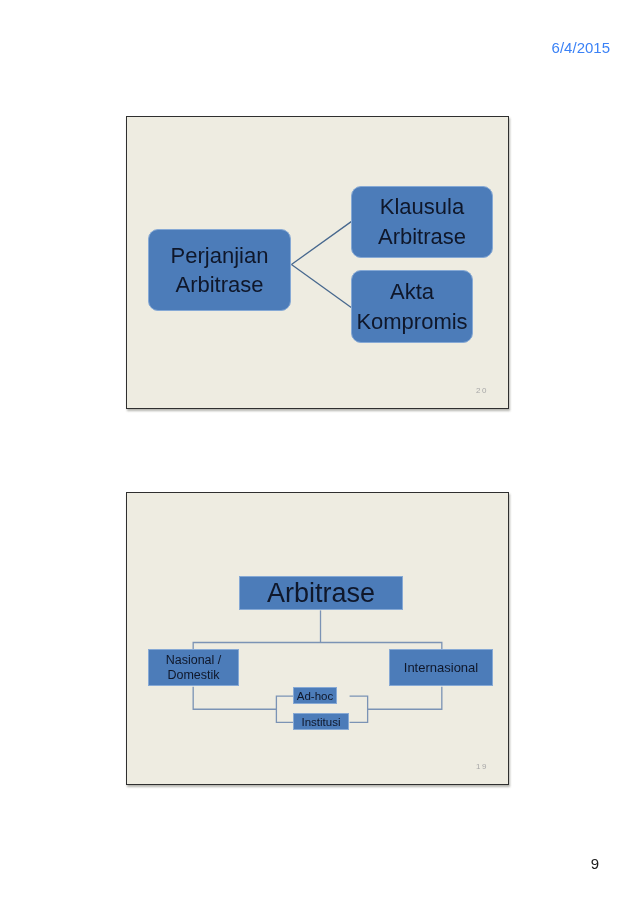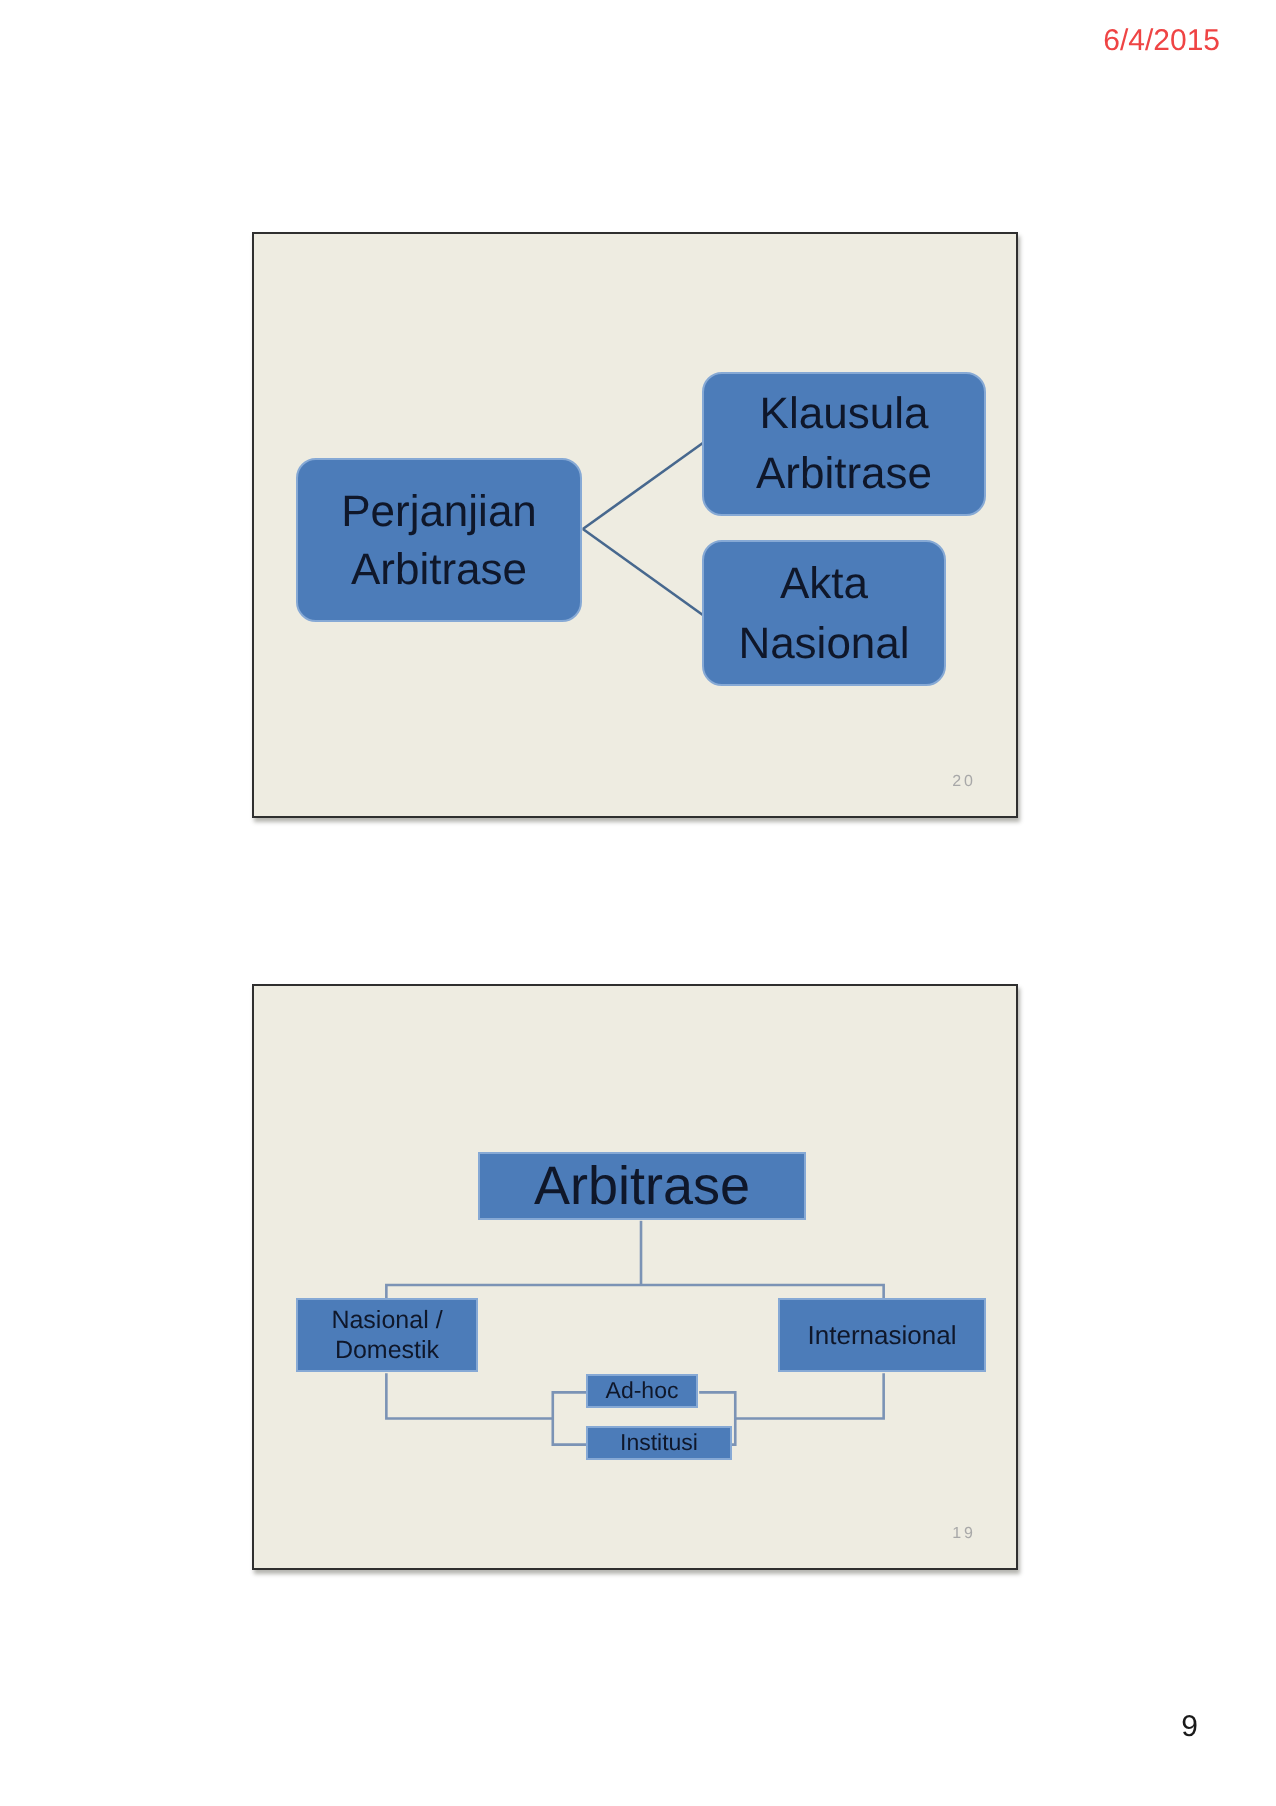--- a/index.html
+++ b/index.html
@@ -9,24 +9,24 @@
   }
   .page {
     position: relative;
     width: 638px;
     height: 903px;
     background: #ffffff;
     overflow: hidden;
   }
   .print-date {
     position: absolute;
-    top: 12px;
+    top: 39px;
     right: 28px;
     font-size: 15px;
-    color: #ef4444;
+    color: #3b82f6;
   }
   .page-number {
     position: absolute;
     top: 855px;
     right: 39px;
     font-size: 15px;
     color: #1a1a1a;
   }
   .slide {
     position: absolute;
@@ -76,25 +76,25 @@
   }
   .box-nasional {
     left: 21px; top: 156px; width: 91px; height: 37px;
     font-size: 12.5px; line-height: 15px;
   }
   .box-internasional {
     left: 262px; top: 156px; width: 104px; height: 37px;
     font-size: 13px;
   }
   .box-adhoc {
-    left: 166px; top: 194px; width: 56px; height: 17px;
+    left: 166px; top: 194px; width: 44px; height: 17px;
     font-size: 11.5px;
   }
   .box-institusi {
-    left: 166px; top: 220px; width: 73px; height: 17px;
+    left: 166px; top: 220px; width: 56px; height: 17px;
     font-size: 11.5px;
     justify-content: center;
   }
   .slide-num {
     position: absolute;
     right: 20px;
     bottom: 13px;
     font-size: 8px;
     letter-spacing: 1.5px;
     color: #a8a8a8;
@@ -118,21 +118,21 @@
       <span>Arbitrase</span>
     </div>
 
     <div class="box box-klausula">
       <span>Klausula</span>
       <span>Arbitrase</span>
     </div>
 
     <div class="box box-akta">
       <span>Akta</span>
-      <span>Nasional</span>
+      <span>Kompromis</span>
     </div>
 
     <div class="slide-num">20</div>
   </div>
 
   <div class="slide slide-2">
     <svg class="connectors" viewBox="0 0 380 290" preserveAspectRatio="none">
       <path d="M193,117 L193,149" fill="none" stroke="#7b93b5" stroke-width="1.3"></path>
       <path d="M66,156 L66,149 L314,149 L314,156" fill="none" stroke="#7b93b5" stroke-width="1.3"></path>
       <path d="M66,193 L66,215.5 L149,215.5" fill="none" stroke="#7b93b5" stroke-width="1.3"></path>

